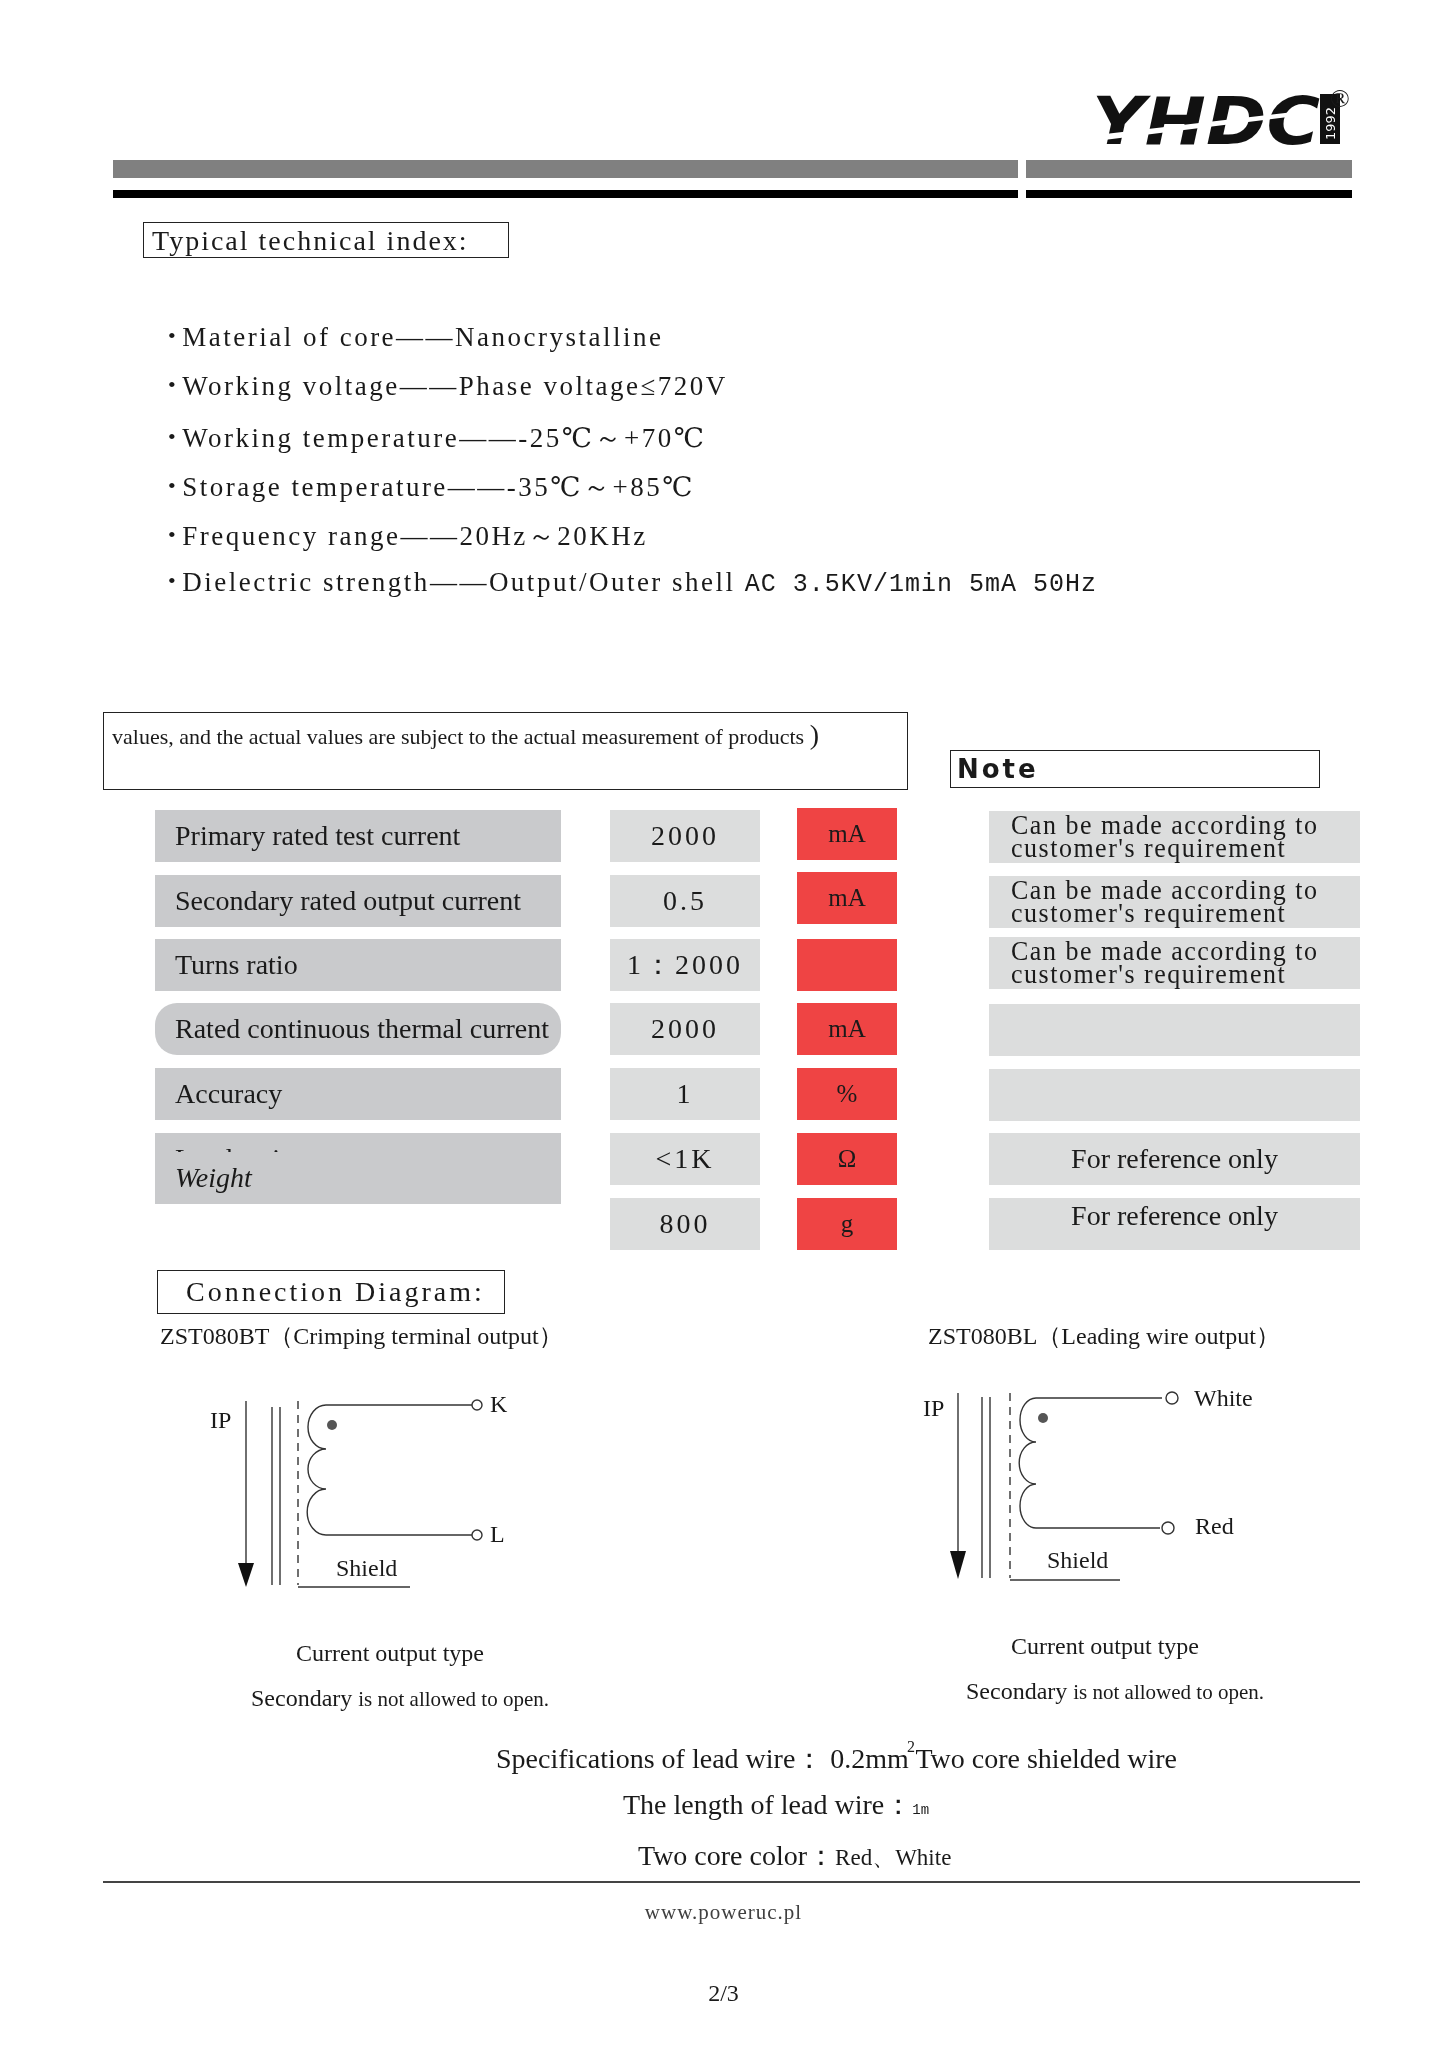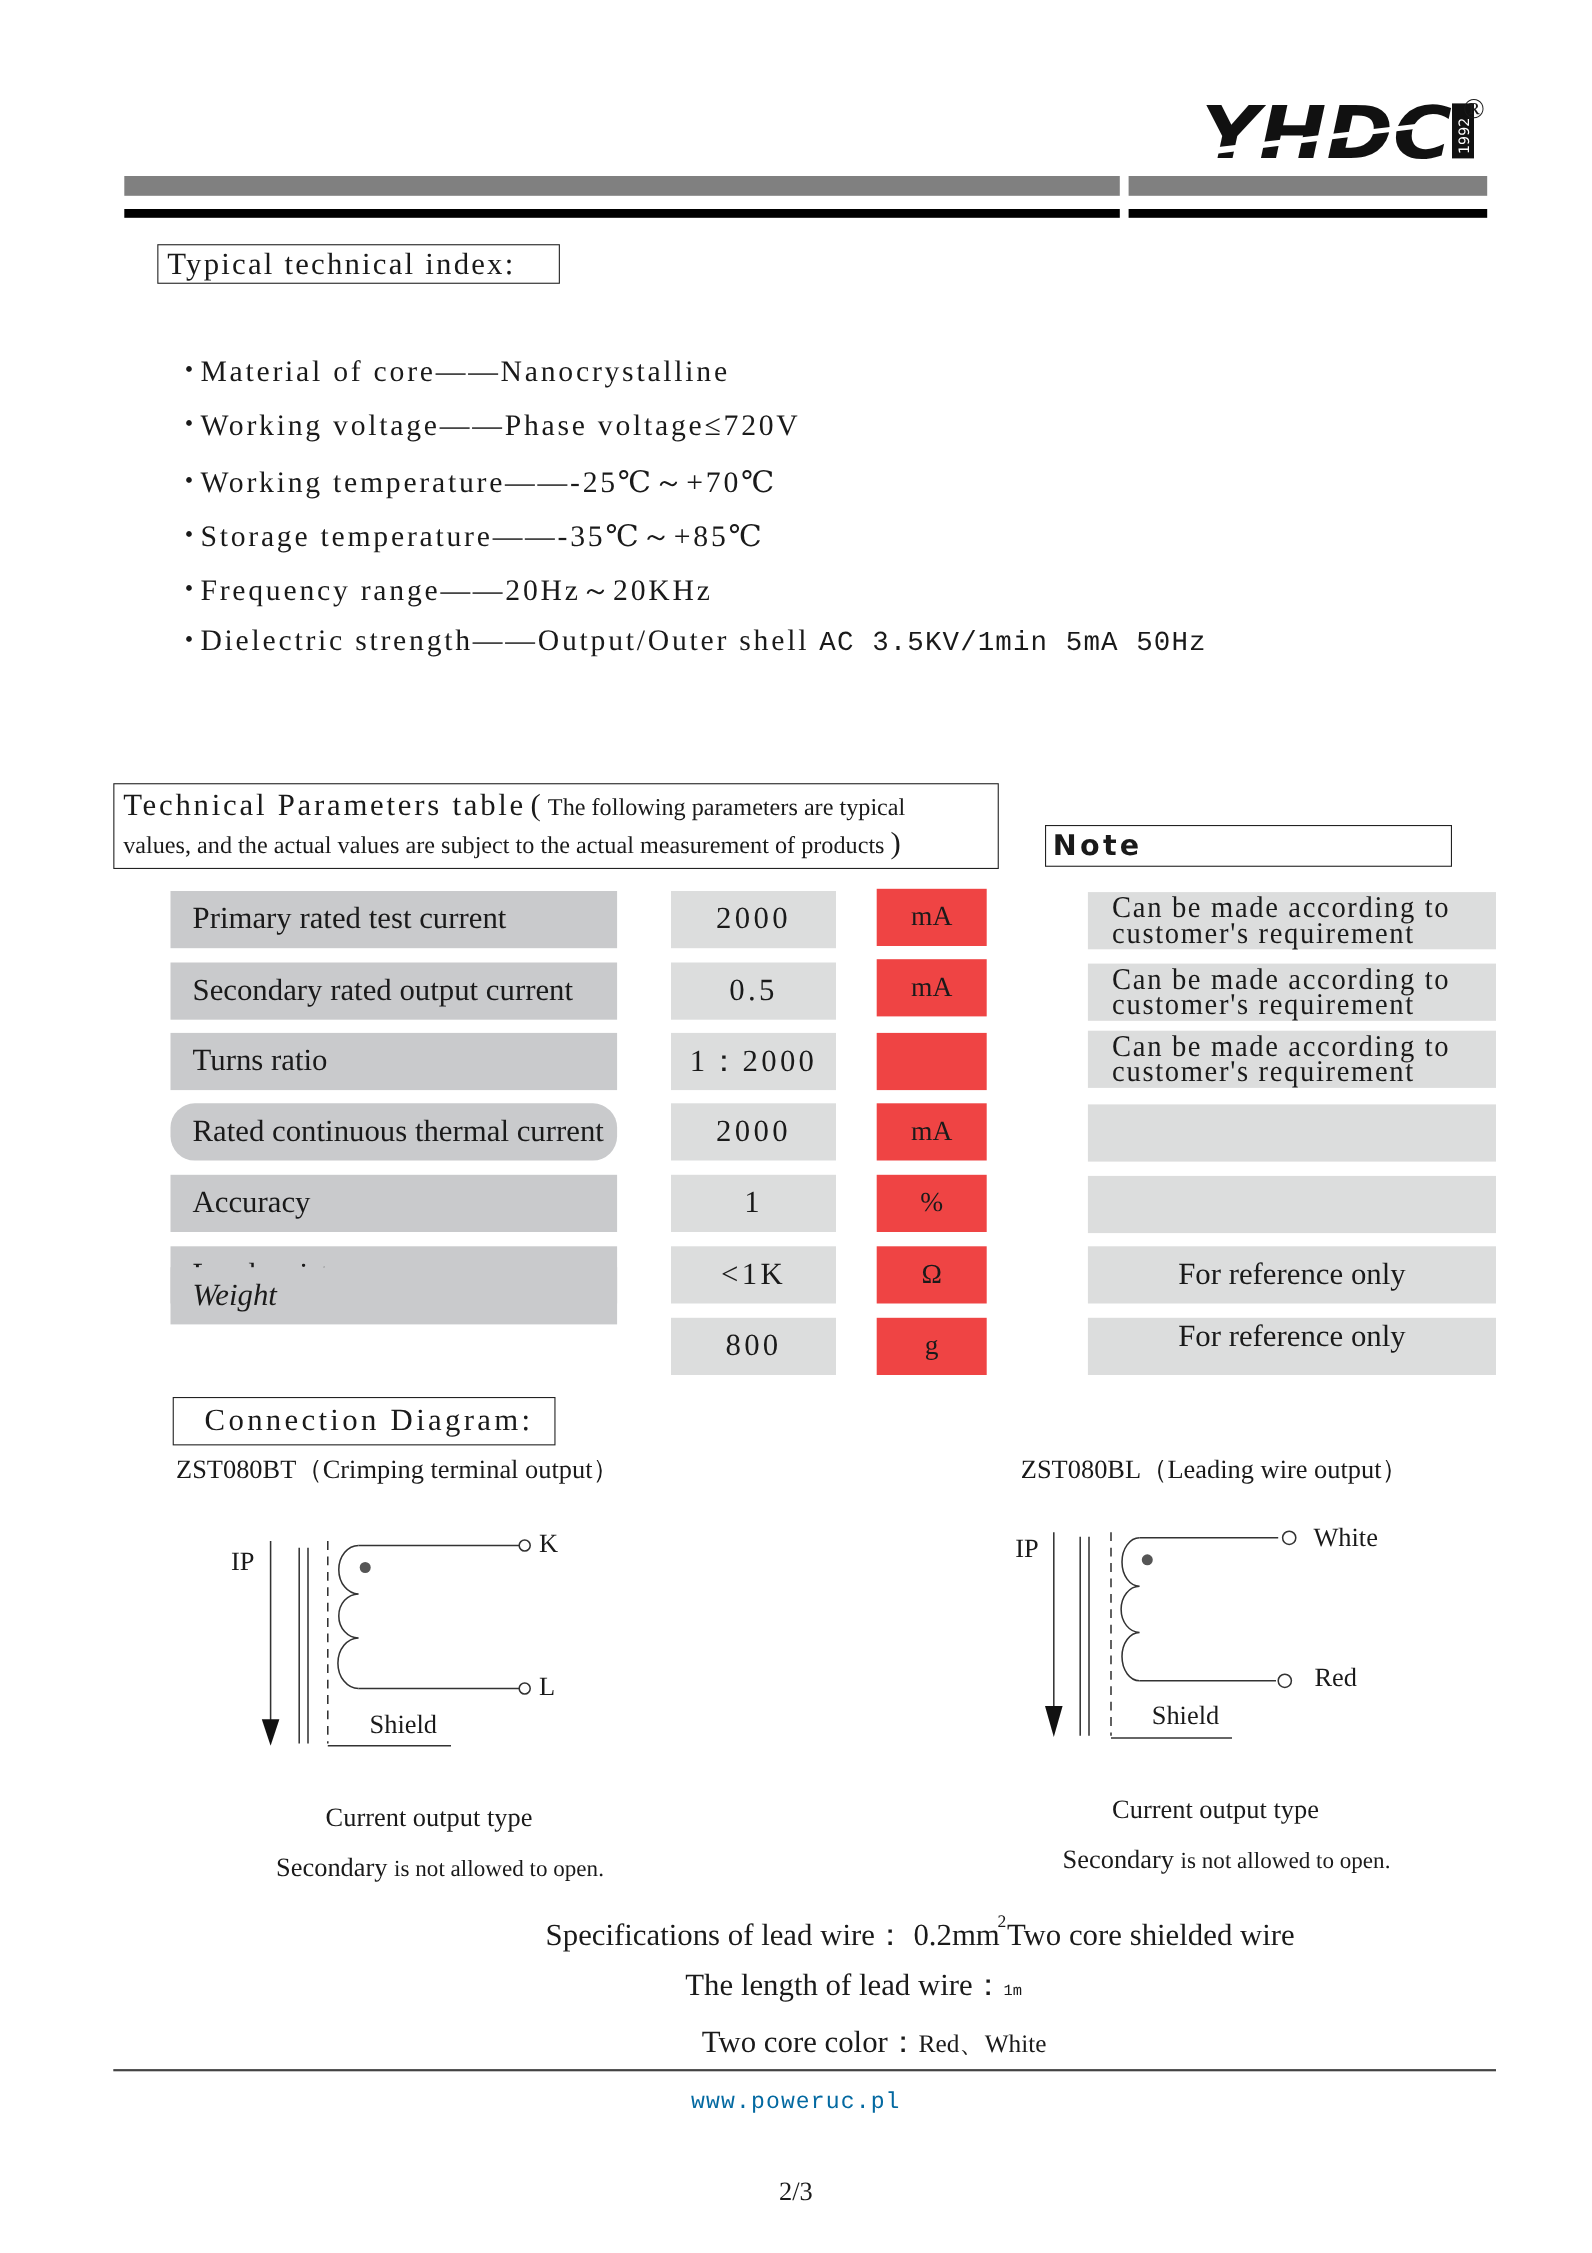--- a/index.html
+++ b/index.html
@@ -47,21 +47,21 @@
   .sub { font-size:24px; white-space:nowrap; }
 
   .caption { font-size:24px; white-space:nowrap; text-align:center; }
   .caption .sm { font-size:21px; }
 
   .spec { font-size:28px; white-space:nowrap; }
   .spec .val { font-size:26px; }
   .spec sup { font-size:16px; position:relative; top:-6px; margin-left:-2px; margin-right:-6px; }
 
   .footer-line { left:103px; top:1881px; width:1257px; height:2px; background:#444; }
-  .url { top:1900px; left:0; width:1447px; text-align:center; font-family:Liberation Mono, monospace; font-size:21px; letter-spacing:1px; color:#0369a1; }
+  .url { top:1900px; left:0; width:1447px; text-align:center; font-family:Liberation Serif, serif; font-size:21px; letter-spacing:1px; color:#404040; }
   .page { top:1980px; left:0; width:1447px; text-align:center; font-size:24px; }
 </style>
 </head>
 <body>
 
 <div class="abs logo">
   <svg width="290" height="60" viewBox="0 0 290 60">
     <defs>
       <clipPath id="cut">
           <polygon points="0,0 290,0 290,22 0,58"></polygon>
@@ -98,25 +98,20 @@
 </div>
 <div class="abs bullet" style="top:518px;">
   <span class="dot">•</span><span>Frequency range</span><span>——</span><span>20Hz～20KHz</span>
 </div>
 <div class="abs bullet" style="top:567px;">
   <span class="dot">•</span><span>Dielectric strength</span><span>——</span><span>Output/Outer shell</span>
   <span class="mono">AC 3.5KV/1min 5mA  50Hz</span>
 </div>
 
 <div class="abs boxed params-title">
-  <div>
-    <span class="big">Technical Parameters table</span>
-    <span class="big">(</span>
-    <span class="small">The following parameters are typical</span>
-  </div>
   <div class="line2"><span>values, and the actual values are subject to the actual measurement of products</span> <span class="big">)</span></div>
 </div>
 <div class="abs boxed note-title">Note</div>
 
 <div class="abs cell c-name" style="top:810px;">Primary rated test current</div>
 <div class="abs cell c-val" style="top:810px;">2000</div>
 <div class="abs cell c-unit" style="top:808px;">mA</div>
 <div class="abs cell c-note" style="top:811px;">
   <div class="req">
       <div>Can be made according to</div>

